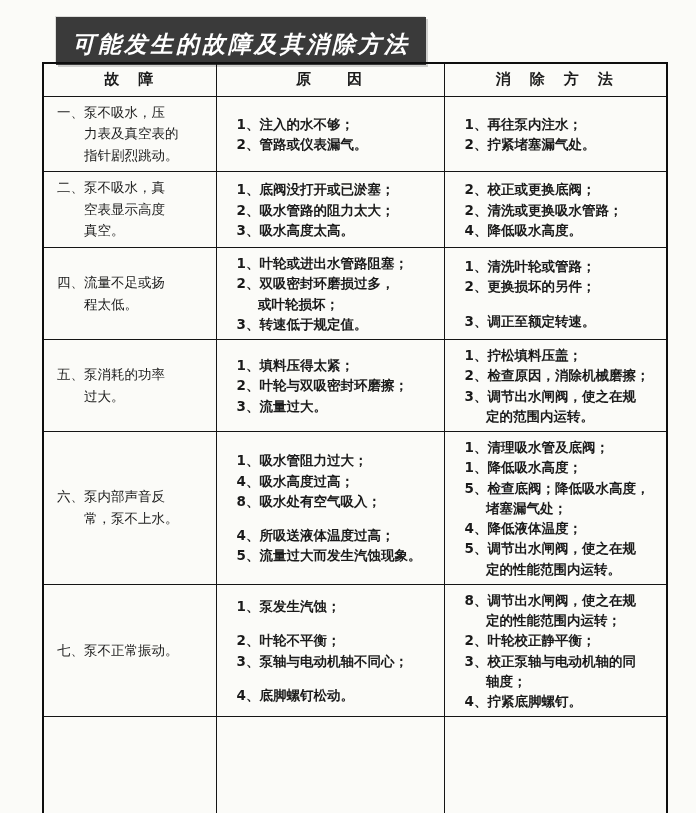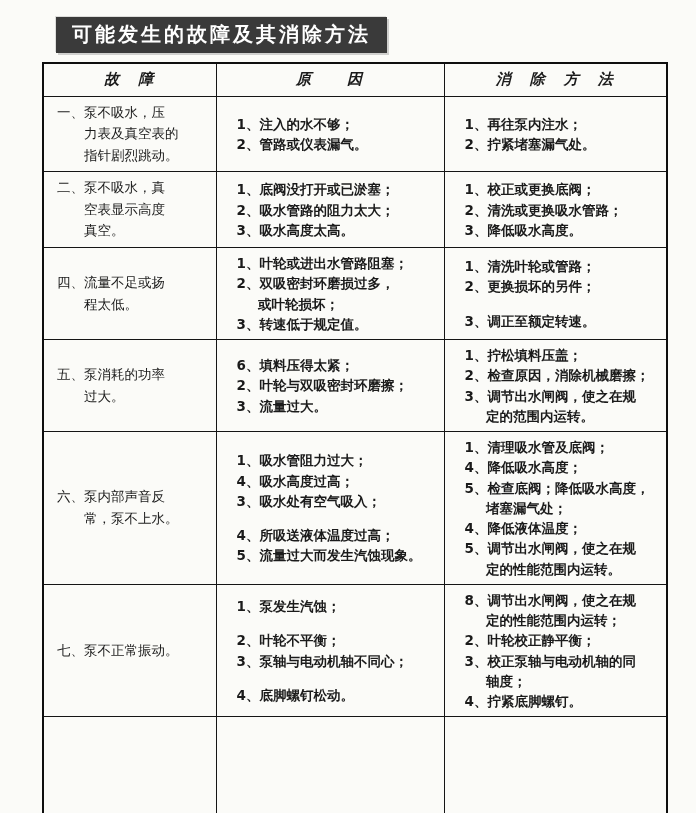--- a/index.html
+++ b/index.html
@@ -10,39 +10,39 @@
     color:#1b1b1b;
   }
   .page {
     position:relative; width:696px; height:813px;
     background:#fbfbf8;
     overflow:hidden;
   }
   .title-bar {
     position:absolute; left:56px; top:17px;
     background:#3a3a3a; color:#ffffff;
-    font-size:20px; font-weight:bold; letter-spacing:3px;
-    padding:4px 16px 5px 16px;
+    font-size:23px; font-weight:bold; letter-spacing:3px;
+    padding:12px 16px 5px 16px;
     box-shadow:2px 2px 0 rgba(130,130,130,.35), -1px -1px 0 rgba(130,130,130,.25);
+    font-style:italic;
   }
   table.fault-table {
     position:absolute; left:42px; top:62px;
     width:624px;
     border-collapse:collapse; table-layout:fixed;
     border:2px solid #0e0e0e;
   }
   .fault-table th, .fault-table td {
     border:1px solid #151515;
   }
   .fault-table thead tr { height:33px; }
   .fault-table th {
     font-size:15px; font-weight:bold; letter-spacing:2px;
     text-align:center; vertical-align:middle;
     padding:2px 16px;
-    font-style:italic;
   }
   tbody tr:nth-child(1){ height:73px; }
   tbody tr:nth-child(2){ height:72px; }
   tbody tr:nth-child(3){ height:90px; }
   tbody tr:nth-child(4){ height:86px; }
   tbody tr:nth-child(5){ height:78px; }
   tbody tr:nth-child(6){ height:120px; }
   tbody tr:nth-child(7){ height:106px; }
   tbody tr:nth-child(8){ height:72px; }
   td.fault-cell {
@@ -110,23 +110,23 @@
             <div class="fault-text">二、泵不吸水，真
 空表显示高度
 真空。</div>
           </td>
           <td class="cause-cell">
             <div class="item">1、底阀没打开或已淤塞；</div>
             <div class="item">2、吸水管路的阻力太大；</div>
             <div class="item">3、吸水高度太高。</div>
           </td>
           <td class="method-cell">
-            <div class="item">1、校正或更换底阀；</div>
+            <div class="item">2、校正或更换底阀；</div>
             <div class="item">2、清洗或更换吸水管路；</div>
-            <div class="item">3、降低吸水高度。</div>
+            <div class="item">4、降低吸水高度。</div>
           </td>
         </tr>
         <tr>
           <td class="fault-cell">
             <div class="fault-text">四、流量不足或扬
 程太低。</div>
           </td>
           <td class="cause-cell">
             <div class="item">1、叶轮或进出水管路阻塞；</div>
             <div class="item">2、双吸密封环磨损过多，
@@ -139,47 +139,47 @@
             <div class="item gap"></div>
             <div class="item">3、调正至额定转速。</div>
           </td>
         </tr>
         <tr>
           <td class="fault-cell">
             <div class="fault-text">五、泵消耗的功率
 过大。</div>
           </td>
           <td class="cause-cell">
-            <div class="item">6、填料压得太紧；</div>
+            <div class="item">1、填料压得太紧；</div>
             <div class="item">2、叶轮与双吸密封环磨擦；</div>
             <div class="item">3、流量过大。</div>
           </td>
           <td class="method-cell">
             <div class="item">1、拧松填料压盖；</div>
             <div class="item">2、检查原因，消除机械磨擦；</div>
             <div class="item">3、调节出水闸阀，使之在规
 定的范围内运转。</div>
           </td>
         </tr>
         <tr>
           <td class="fault-cell">
             <div class="fault-text">六、泵内部声音反
 常，泵不上水。</div>
           </td>
           <td class="cause-cell">
             <div class="item">1、吸水管阻力过大；</div>
             <div class="item">4、吸水高度过高；</div>
-            <div class="item">3、吸水处有空气吸入；</div>
+            <div class="item">8、吸水处有空气吸入；</div>
             <div class="item gap"></div>
             <div class="item">4、所吸送液体温度过高；</div>
             <div class="item">5、流量过大而发生汽蚀现象。</div>
           </td>
           <td class="method-cell">
             <div class="item">1、清理吸水管及底阀；</div>
-            <div class="item">4、降低吸水高度；</div>
+            <div class="item">1、降低吸水高度；</div>
             <div class="item">5、检查底阀；降低吸水高度，
 堵塞漏气处；</div>
             <div class="item">4、降低液体温度；</div>
             <div class="item">5、调节出水闸阀，使之在规
 定的性能范围内运转。</div>
           </td>
         </tr>
         <tr>
           <td class="fault-cell">
             <div class="fault-text">七、泵不正常振动。</div>

